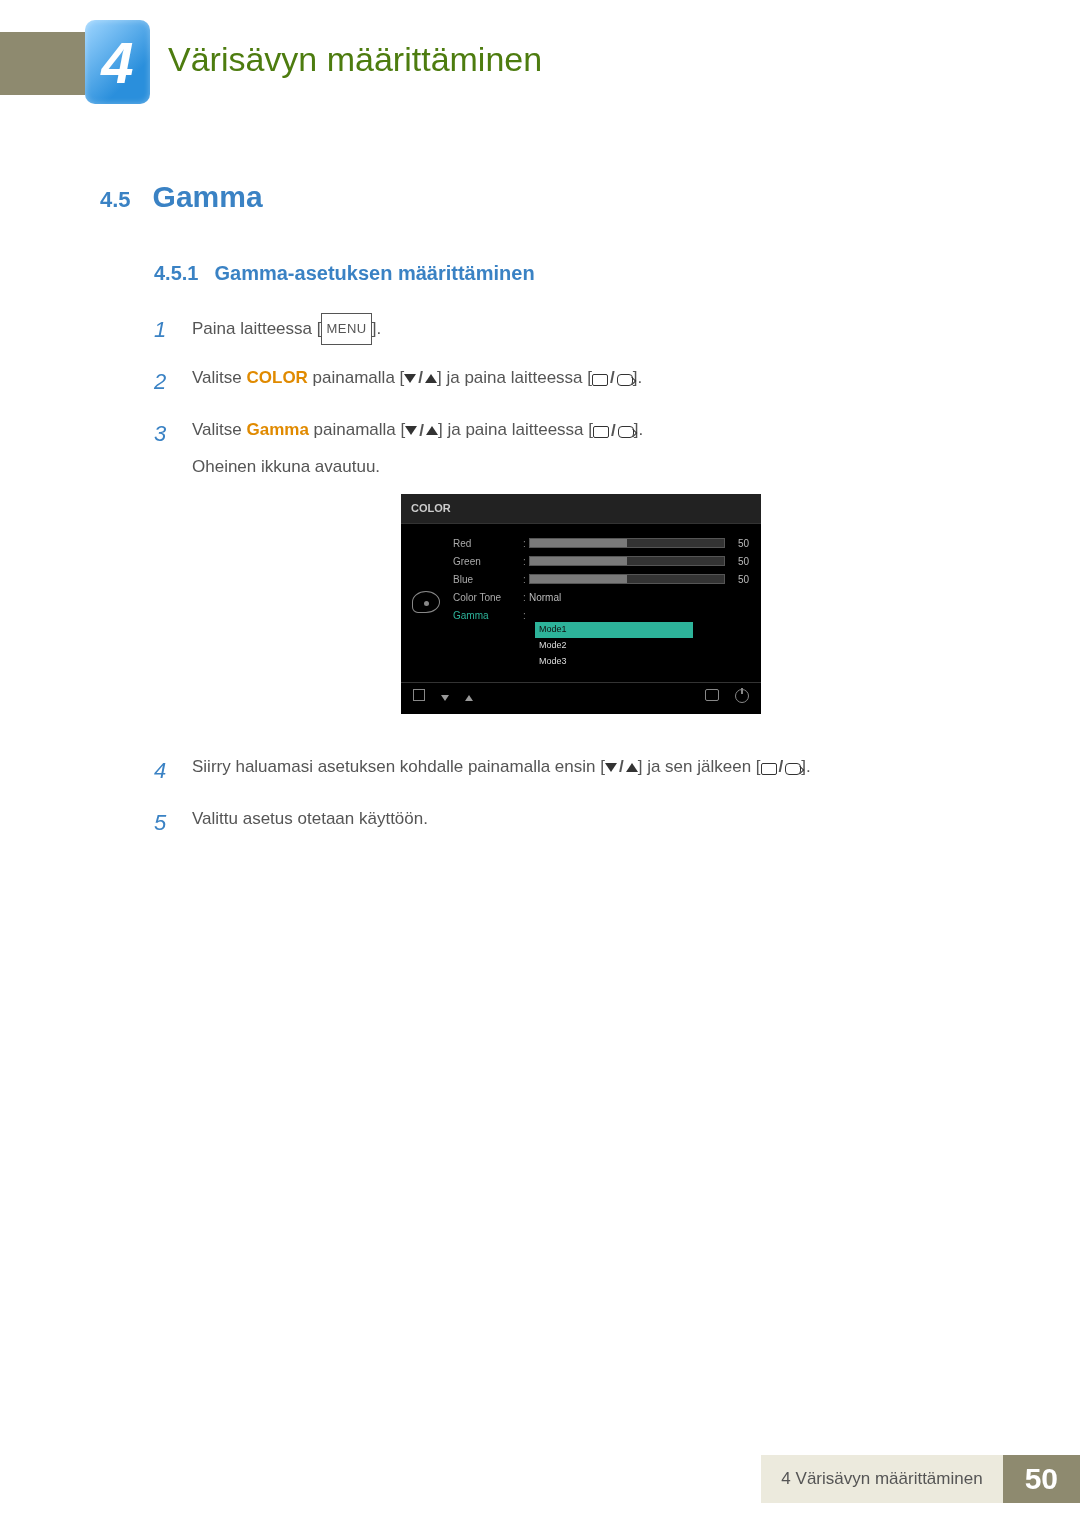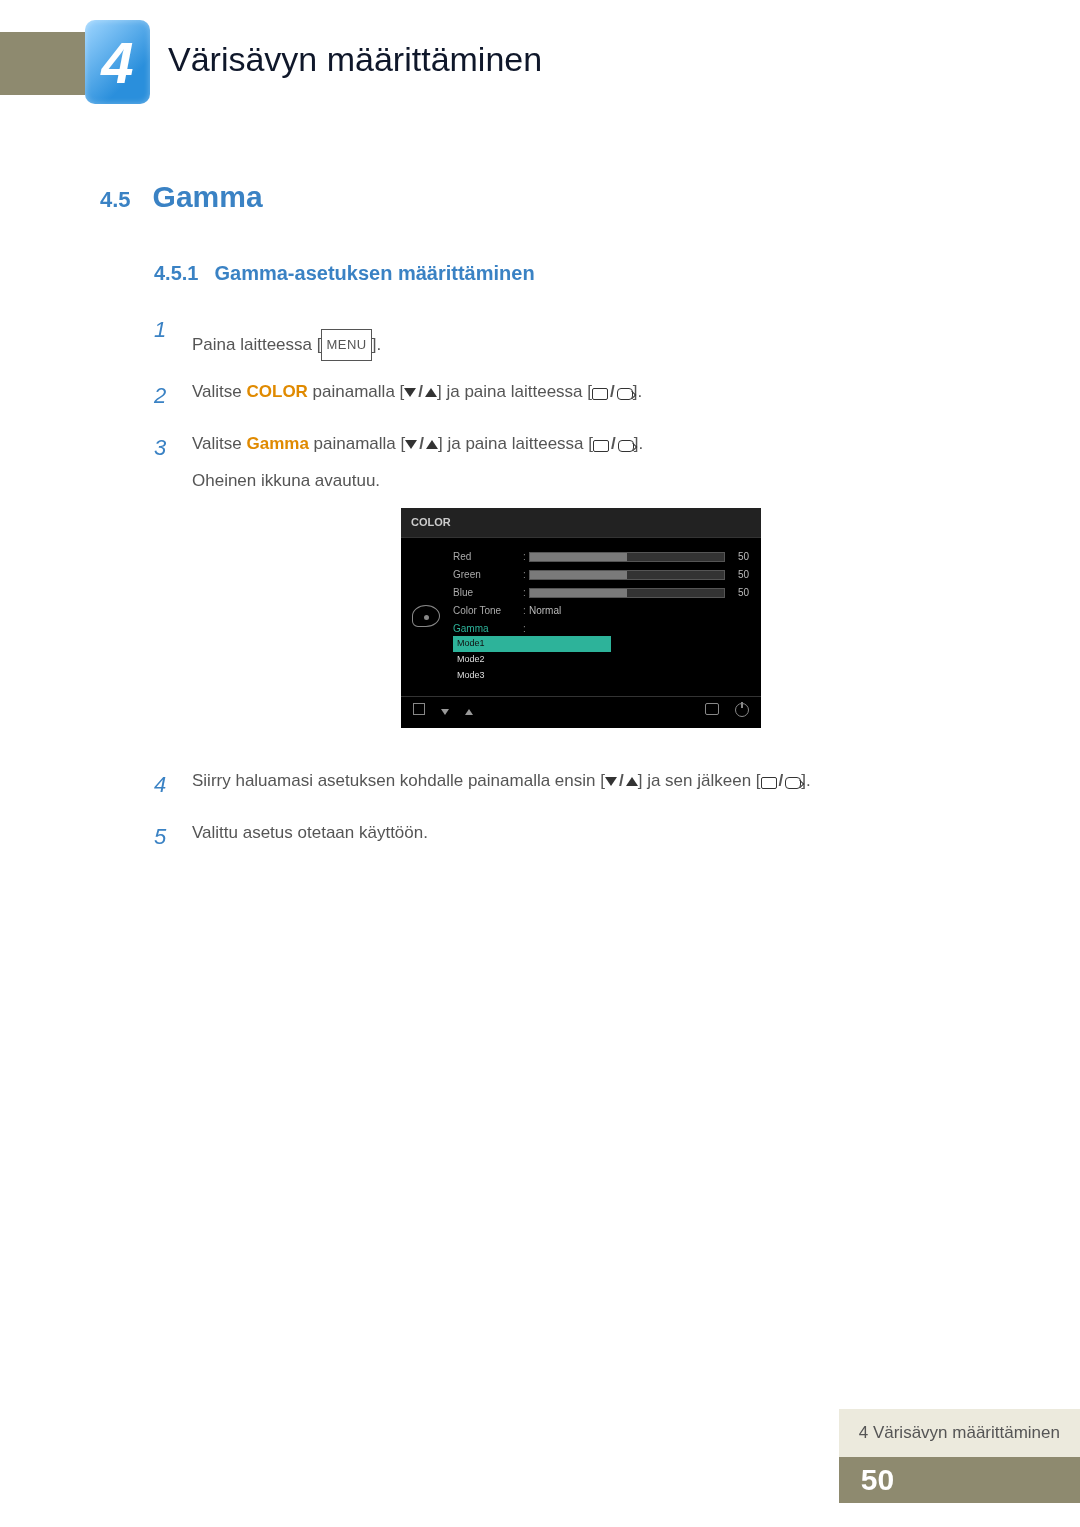--- a/index.html
+++ b/index.html
@@ -43,21 +43,21 @@
     color: #fff;
     font-size: 58px;
     font-weight: 700;
     font-style: italic;
   }
   .chapter-title {
     position: absolute;
     left: 168px;
     top: 40px;
     font-size: 34px;
-    color: #0f172a;
+    color: #4d7c0f;
     font-weight: 400;
   }
 
   .body {
     position: absolute;
     top: 180px;
     left: 100px;
     width: 870px;
   }
 
@@ -124,21 +124,20 @@
   }
   .btn-frame {
     display: inline-block;
     border: 1px solid #555;
     padding: 7px 4px;
     font-size: 13px;
     line-height: 16px;
     vertical-align: 1px;
     font-family: Arial, sans-serif;
     letter-spacing: .5px;
-    margin-top: 16px;
   }
   .icon {
     display: inline-flex;
     align-items: center;
     vertical-align: middle;
   }
   .tri-dn {
     display:inline-block;width:0;height:0;border-left:6px solid transparent;border-right:6px solid transparent;border-top:9px solid #333;
   }
   .tri-up {
@@ -199,20 +198,21 @@
   .osd-row .lab.hl { color:#2db39a; }
   .osd-row .colon { color:#888; font-size:10px;}
   .osd-row .bar {
     height: 8px;
     background: linear-gradient(to right,#7a7a7a 0%,#7a7a7a 50%,#333 50%,#333 100%);
     border:1px solid #555;
   }
   .osd-row .val { text-align:right; color:#bbb; font-size:10px;}
   .osd-row .txt { color:#bbb; font-size:10px;}
   .osd-modes {
+    margin-left: 82px;
     margin-top: -2px;
   }
   .osd-modes div {
     font-size:9px;
     color:#ddd;
     padding:1px 4px;
     width: 150px;
   }
   .osd-modes .sel {
     background:#2db39a;
@@ -235,21 +235,20 @@
   .osd-nav .tri-up{border-bottom:6px solid #999;}
   .osd-nav .ret { display:inline-block;width:12px;height:10px;border:1px solid #888;border-radius:2px;}
 
   
   .footer {
     position: absolute;
     bottom: 24px;
     right: 0;
     display: flex;
     align-items: stretch;
-    flex-direction: column;
   }
   .footer-text {
     background: #eceadd;
     color: #555;
     font-size: 17px;
     padding: 14px 20px;
     display: flex;
     align-items: center;
   }
   .footer-page {

